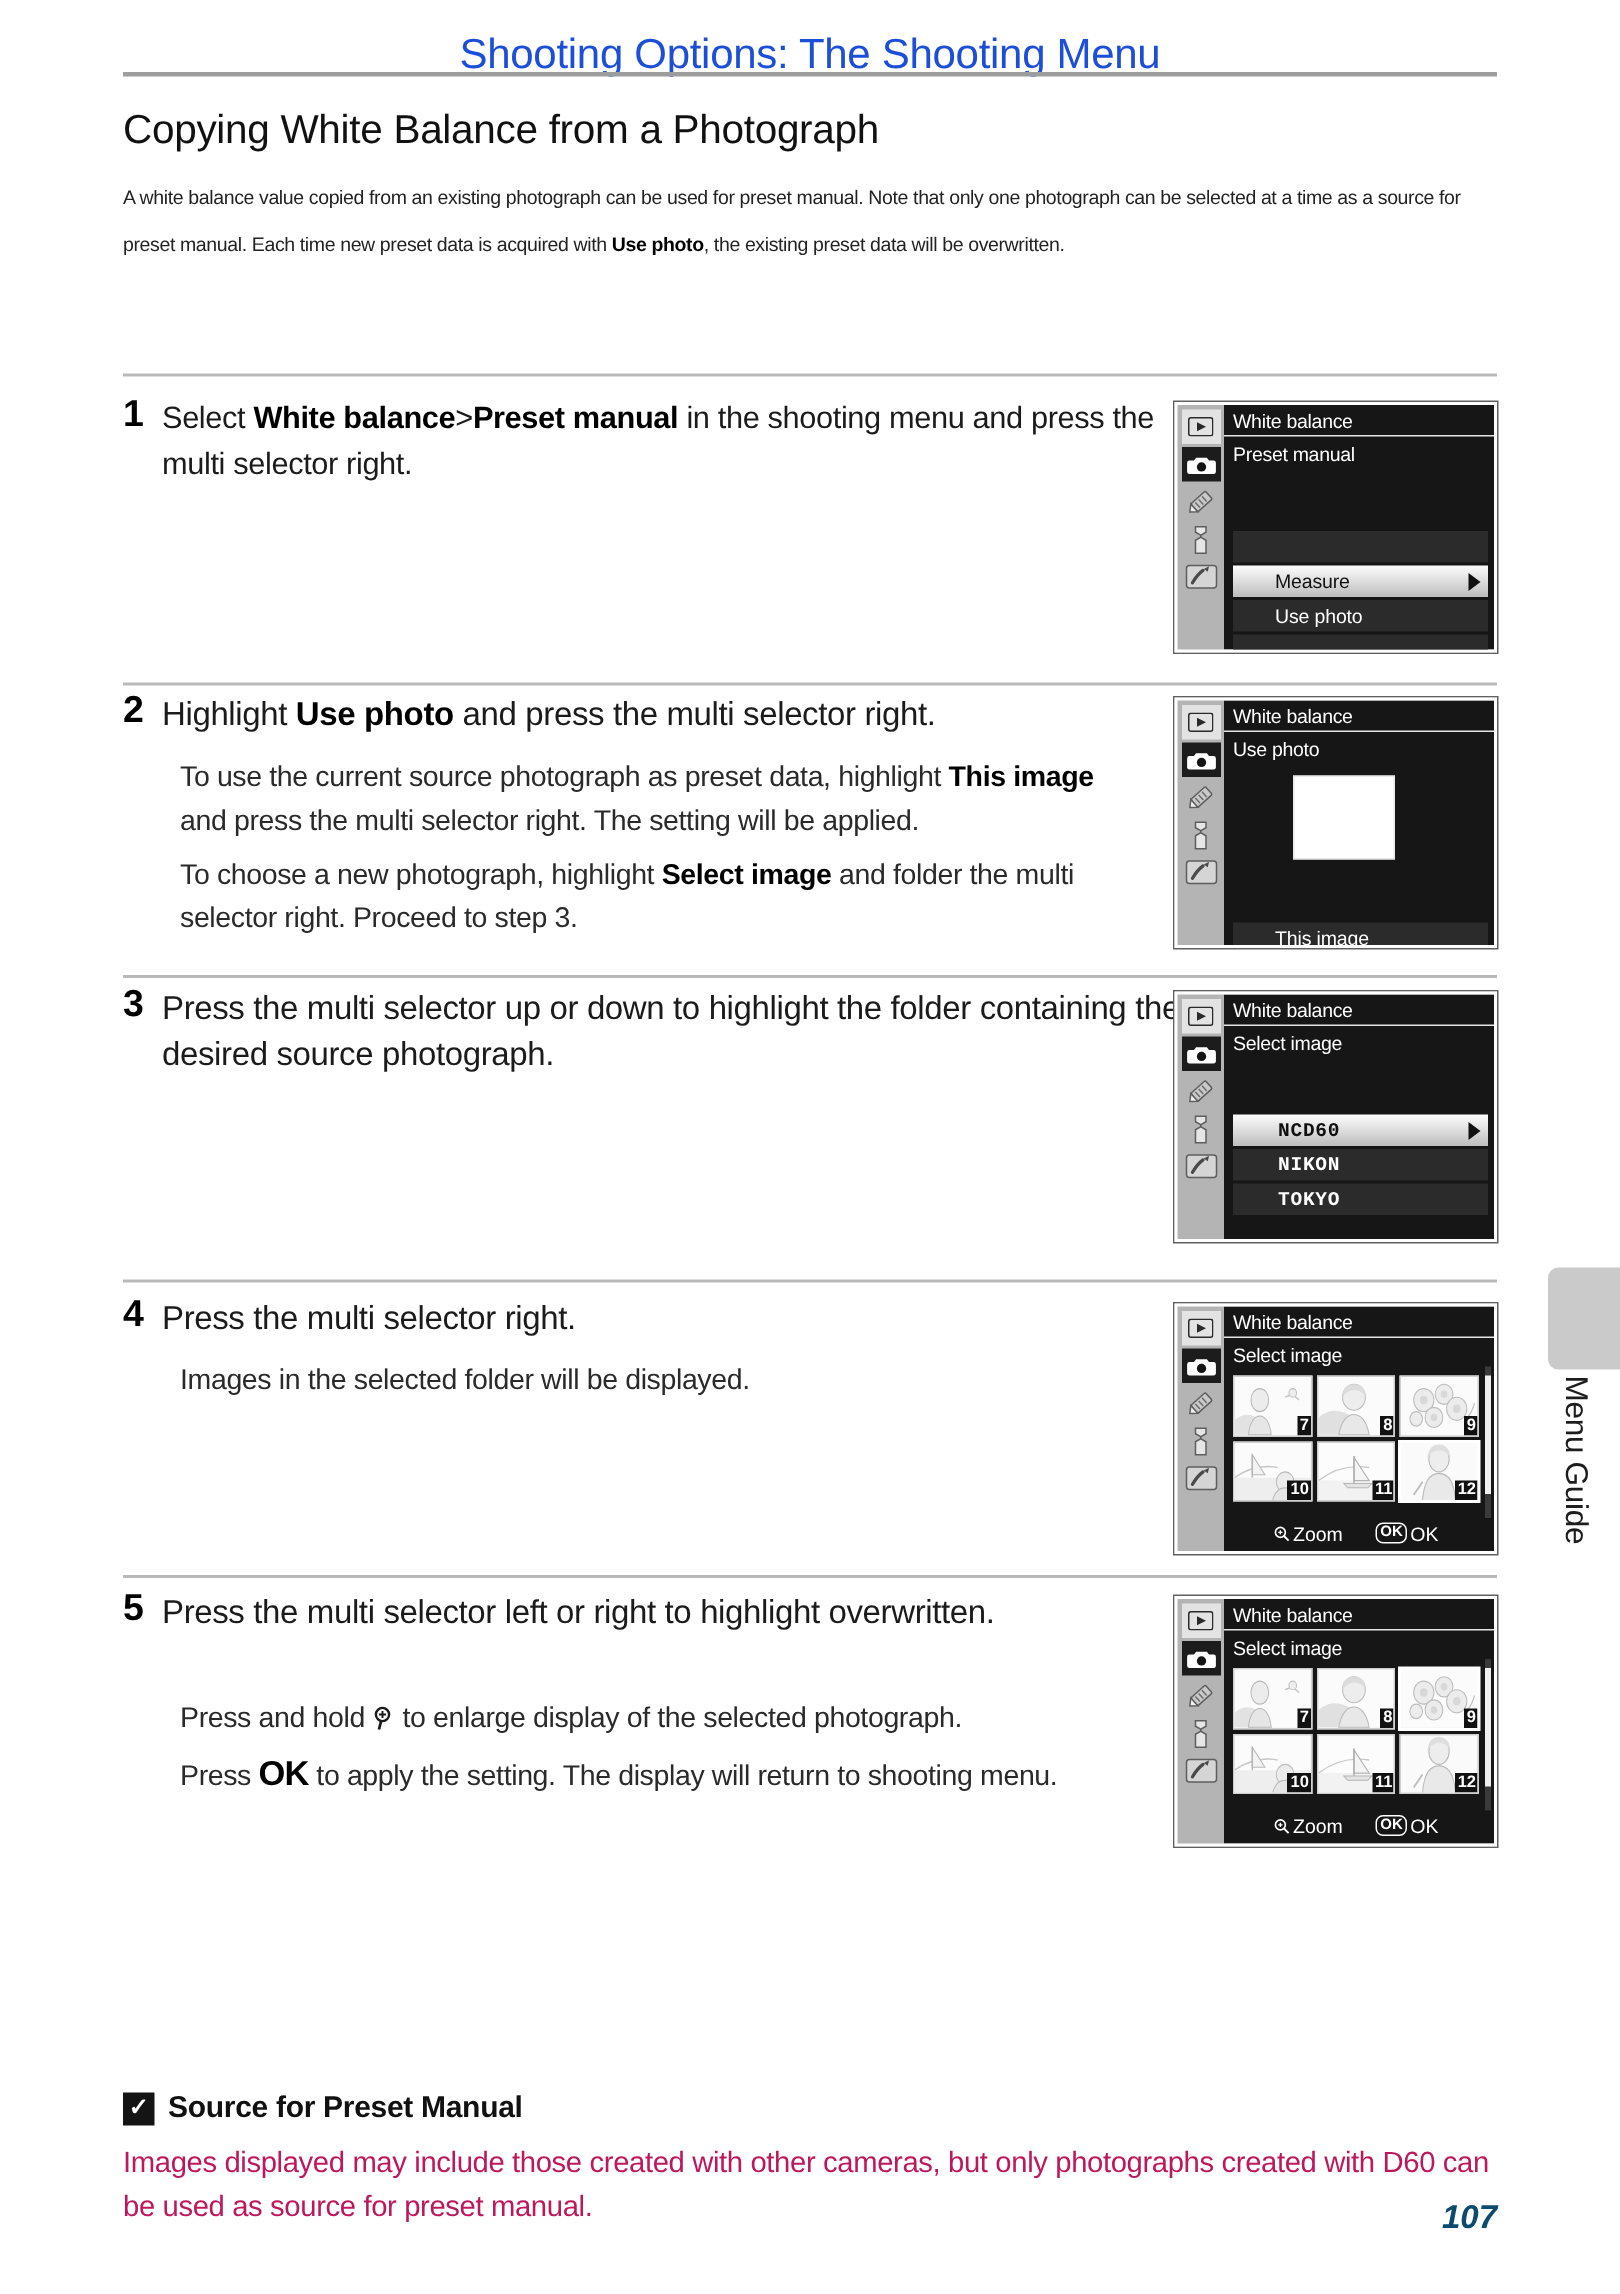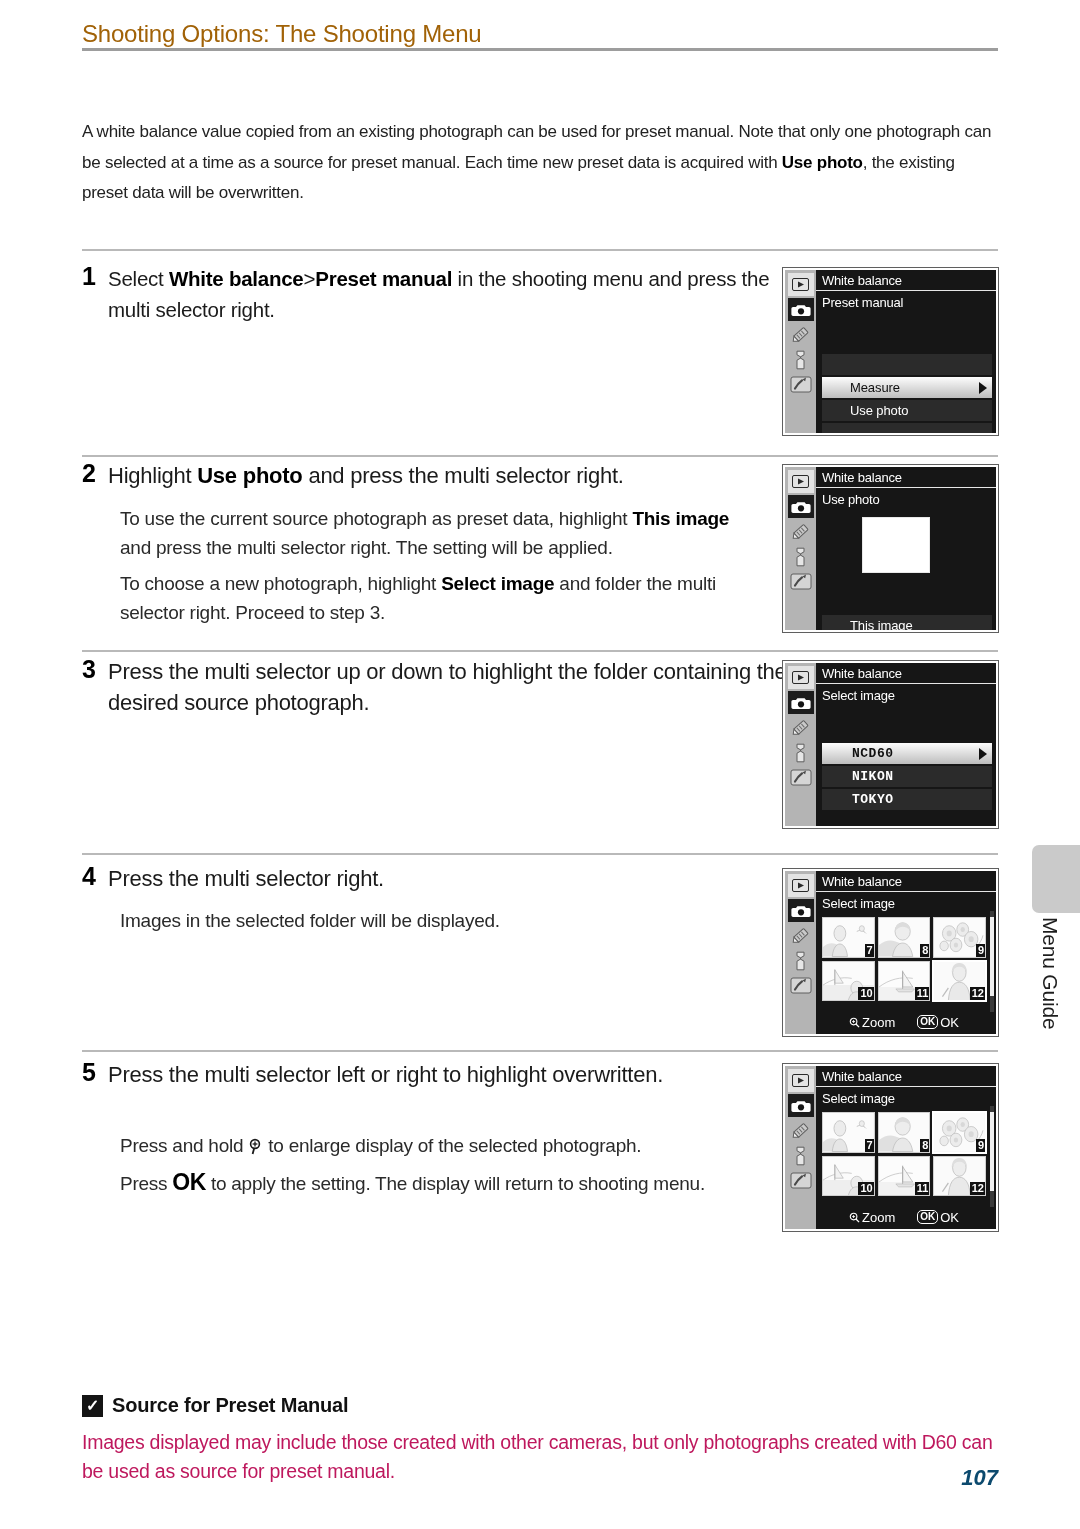--- a/index.html
+++ b/index.html
@@ -19,24 +19,24 @@
     position: absolute;
     inset: 0;
   }
 
   
   .header {
     position: absolute;
     left: 82px;
     top: 20px;
     width: 916px;
-    text-align: left;
-    font-size: 24px;
+    text-align: center;
+    font-size: 28px;
     letter-spacing: -0.2px;
-    color: #a16207;
+    color: #1d4ed8;
   }
   .header-rule {
     position: absolute;
     left: 82px;
     top: 48px;
     width: 916px;
     height: 3px;
     background: #9d9d9d;
   }
 
@@ -47,21 +47,21 @@
     top: 71px;
     font-size: 27px;
     letter-spacing: -0.2px;
     color: #111;
   }
   .intro {
     position: absolute;
     left: 82px;
     top: 117px;
     width: 920px;
-    font-size: 17px;
+    font-size: 13px;
     line-height: 30.5px;
     letter-spacing: -0.25px;
     color: #222;
   }
   .intro b, .step-head b, .step-body b { font-weight: bold; color:#000; }
 
   .divider {
     position: absolute;
     left: 82px;
     height: 2px;
@@ -364,20 +364,21 @@
   }
 </style>
 </head>
 <body>
 
 <div class="page">
 
   <div class="header">Shooting Options: The Shooting Menu</div>
   <div class="header-rule"></div>
 
+  <div class="section-title">Copying White Balance from a Photograph</div>
 
   <div class="intro">
     <span>A white balance value copied from an existing photograph can be used for preset manual.</span>
     <span>Note that only one photograph can be selected at a time as a source for preset manual.</span>
     <span>Each time new preset data is acquired with </span><b>Use photo</b><span>, the existing preset data will be</span>
     <span>overwritten.</span>
   </div>
 
   <div class="divider" style="top:249px"></div>
   <div class="step" style="top:262px">

